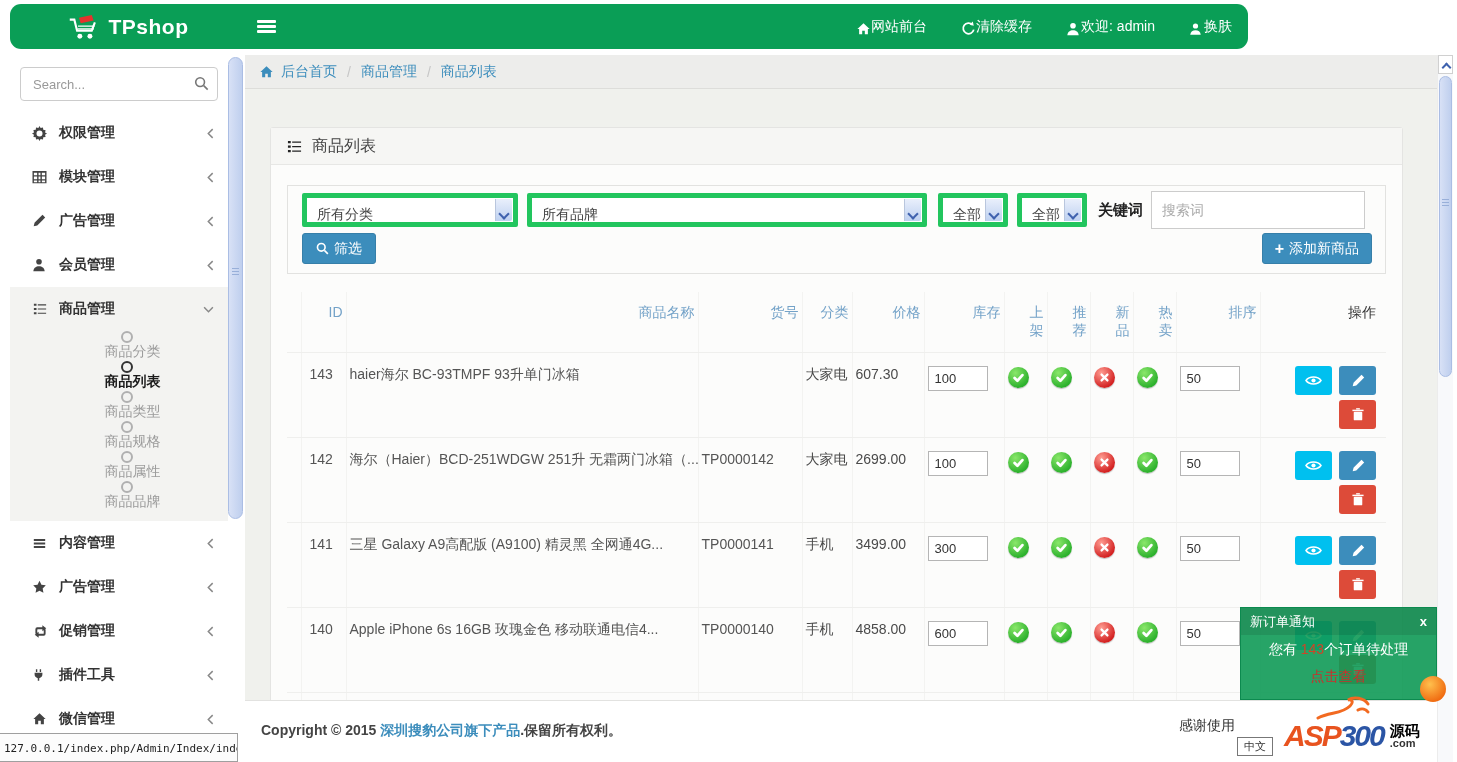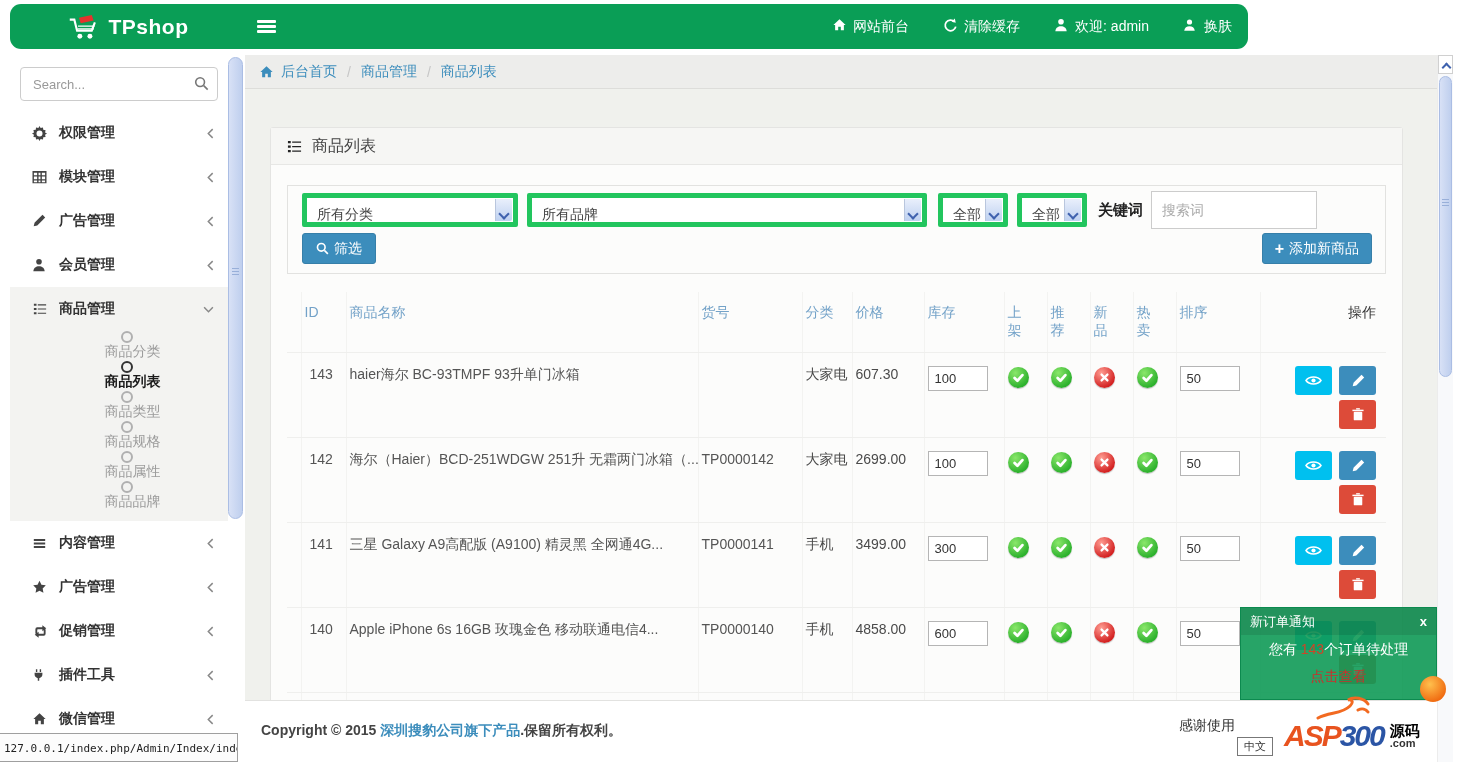--- a/index.html
+++ b/index.html
@@ -13,21 +13,21 @@
   svg{display:block}
 
   
   .navbar{position:absolute;left:10px;top:4px;width:1238px;height:45px;
     background:var(--navbar-green);display:flex;align-items:center;color:#fff;border-radius:11px;}
   .brand{width:235px;height:45px;display:flex;align-items:center;justify-content:center;gap:9px;}
   .brand-text{font-size:21px;font-weight:bold;letter-spacing:.5px;}
   .hamb{margin-left:12px;width:19px;height:13px;display:flex;flex-direction:column;justify-content:space-between;cursor:pointer;}
   .hamb i{display:block;height:2.6px;background:#fff;border-radius:1px;}
   .nav-right{margin-left:auto;display:flex;align-items:center;gap:34px;margin-right:16px;font-size:14px;}
-  .nav-item{display:flex;align-items:flex-start;gap:6px;cursor:pointer;}
+  .nav-item{display:flex;align-items:flex-end;cursor:pointer;}
   .nav-item .ni-icon{width:15px;color:#fff;}
 
   
   .sidebar{position:absolute;left:10px;top:55px;width:218px;height:707px;background:#fff;}
   .search-wrap{margin:12px 10px 10px 10px;position:relative;}
   .search-wrap input{width:100%;height:34px;border:1px solid #ccc;border-radius:4px;
     padding:0 30px 0 12px;font-size:13px;color:#555;outline:none;font-family:inherit;}
   .search-wrap input::placeholder{color:#999;}
   .search-icon{position:absolute;right:9px;top:9px;color:#777;}
   .menu-item{display:flex;align-items:center;height:44px;padding:0 14px 0 22px;cursor:pointer;}
@@ -69,35 +69,35 @@
   .filter-row{display:flex;align-items:center;}
   .sel{position:relative;height:34px;border:5px solid #22c55e;background:#fff;border-radius:2px;
     margin-right:9px;cursor:pointer;flex:none;}
   .sel-text{display:block;line-height:32px;padding:0 24px 0 10px;font-size:14px;color:#444;
     white-space:nowrap;overflow:hidden;}
   .sel-arrow{position:absolute;right:1px;top:1px;bottom:1px;width:17px;
     background:linear-gradient(#e9effb,#bed1f0);border-left:1px solid #b9c6dd;border-radius:0 2px 2px 0;}
   .sel-arrow::after{content:"";position:absolute;left:4px;top:11px;width:6px;height:6px;
     border-right:2px solid #3f62ae;border-bottom:2px solid #3f62ae;transform:rotate(45deg);}
   .kw-label{font-size:15px;font-weight:bold;color:#222;margin:0 8px 0 2px;flex:none;}
-  .kw-input{width:166px;height:38px;border:1px solid #ccc;padding:0 10px;font-size:14px;color:#333;
+  .kw-input{width:214px;height:38px;border:1px solid #ccc;padding:0 10px;font-size:14px;color:#333;
     outline:none;font-family:inherit;}
   .kw-input::placeholder{color:#aaa;}
   .btn{display:inline-flex;align-items:center;justify-content:center;gap:5px;border:1px solid #367fa9;
     background:var(--link-blue);color:#fff;font-size:14px;border-radius:3px;cursor:pointer;font-family:inherit;}
   .btn-filter{height:31px;padding:0 13px;margin-top:4px;}
   .btn-add{position:absolute;right:13px;bottom:9px;height:31px;padding:0 12px;}
   .btn-add .plus{font-weight:bold;font-size:16px;line-height:1;}
 
   
   table.goods{width:100%;border-collapse:collapse;table-layout:fixed;margin-top:18px;}
   col.w0{width:14px}col.w1{width:45px}col.w2{width:352px}col.w3{width:104px}col.w4{width:50px}
   col.w5{width:72px}col.w6{width:80px}col.w7{width:43px}col.w8{width:43px}col.w9{width:43px}
   col.w10{width:43px}col.w11{width:84px}
-  .goods th{color:var(--header-blue);font-weight:normal;font-size:14px;text-align:left;
+  .goods th{color:var(--header-blue);font-weight:normal;font-size:14px;text-align:right;
     vertical-align:top;padding:12px 3px;height:55px;border-bottom:1px solid #efefed;border-right:1px solid #f3f3f1;}
   .goods th.op{color:#333;text-align:right;padding-right:10px;}
   .goods th:last-child{border-right:none;}
   .goods td{border-bottom:1px solid #efefed;border-right:1px solid #f3f3f1;vertical-align:top;
     padding:13px 3px;font-size:14px;color:#4a4a4a;height:85px;}
   .goods td:last-child{border-right:none;}
   .goods td.c-id{color:#555;padding-left:8px;}
   .goods td.c-name{white-space:nowrap;overflow:hidden;color:#555;}
   .goods td.c-sku{color:#555;}
   .cell-input{width:60px;height:25px;border:1px solid #b5b5b5;padding:2px 6px;font-size:13px;

